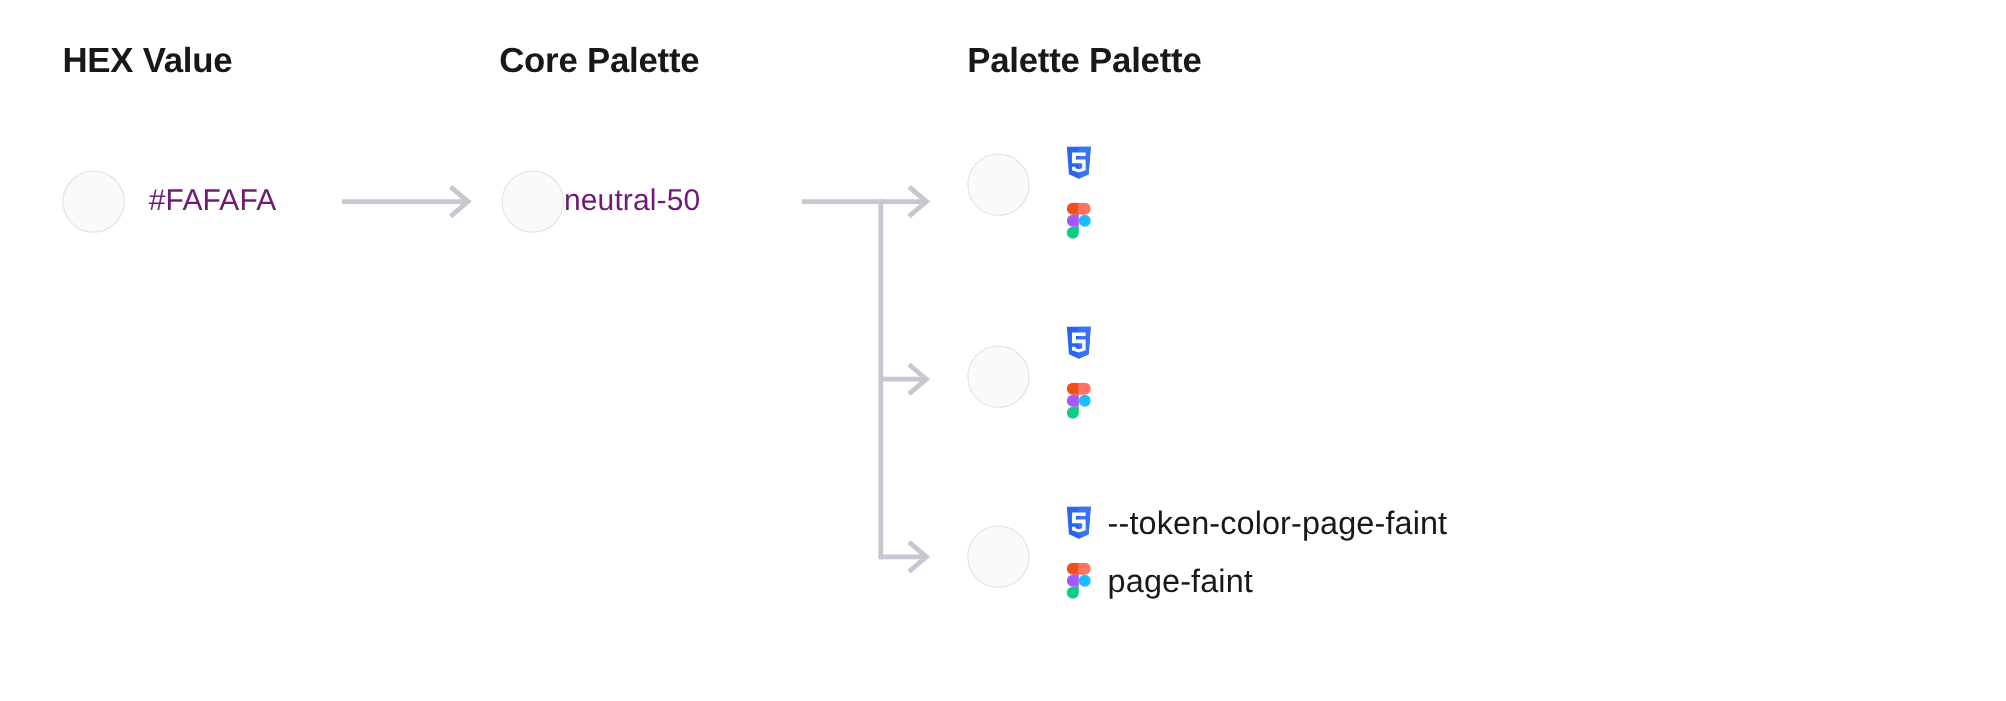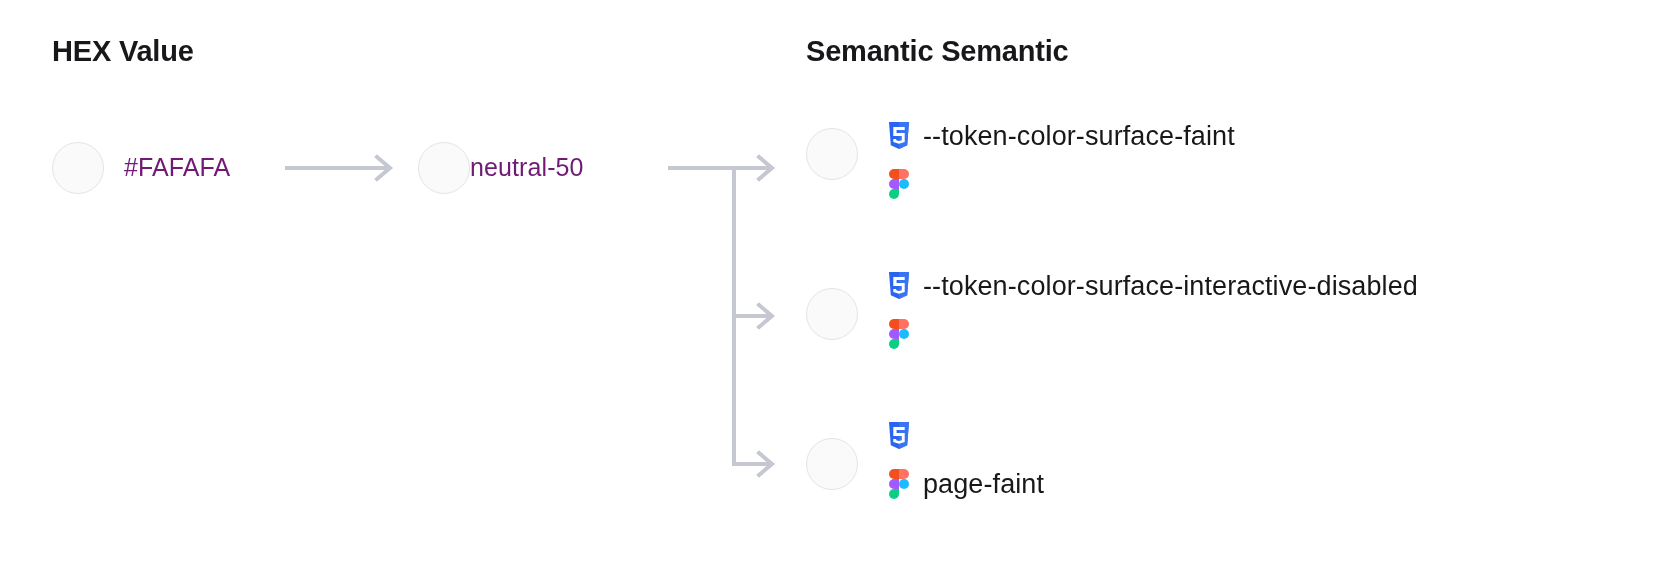--- a/index.html
+++ b/index.html
@@ -111,22 +111,23 @@
   .icon-wrap svg { display: block; }
   .figma-wrap { width: 26px; height: 30px; }
 </style>
 </head>
 <body>
 
 <div class="canvas">
 
   <div class="col-heading" id="heading-hex">HEX Value</div>
 
-
-  <div class="col-heading" id="heading-semantic">Semantic Semantic</div>
+  <div class="col-heading" id="heading-core">Core Palette</div>
+
+  <div class="col-heading" id="heading-semantic">Palette Palette</div>
 
   <div class="swatch" id="swatch-hex"></div>
 
   <div class="value-label" id="label-hex">#FAFAFA</div>
 
   <svg class="arrow-straight" viewBox="0 0 118 36">
     <line x1="0" y1="18" x2="103" y2="18" stroke="#C5C8D0" stroke-width="4"></line>
     <polyline points="92,7 105,18 92,29" fill="none" stroke="#C5C8D0" stroke-width="4" stroke-linecap="square" stroke-linejoin="miter"></polyline>
   </svg>
 
@@ -156,21 +157,20 @@
 
   <div class="sem-row" id="sem-row-0">
     <div class="token-line">
       <span class="icon-wrap">
         <svg width="24" height="28" viewBox="0 0 24 28">
           <path d="M2 0 H22 L20.2 23.2 L12 27 L3.8 23.2 Z" fill="#2965F1"></path>
           <path d="M12 0 H22 L20.2 23.2 L12 27 Z" fill="#3A74F3"></path>
           <path d="M6.3 5.0 H17.7 V8.0 H9.6 V11.0 H17.7 V19.9 L12 21.8 L6.3 19.9 V16.9 H9.2 V18.2 L12 19.1 L14.8 18.2 V14.0 H6.3 Z" fill="#FFFFFF"></path>
         </svg>
       </span>
-      <span class="token-text">--token-color-surface-faint</span>
     </div>
     <div class="token-line">
       <span class="icon-wrap figma-wrap">
         <svg width="20" height="30" viewBox="0 0 20 30">
           <path d="M5 0 h5 v10 h-5 a5 5 0 0 1 0 -10 z" fill="#F24E1E"></path>
           <path d="M10 0 h5 a5 5 0 0 1 0 10 h-5 z" fill="#FF7262"></path>
           <path d="M5 10 h5 v10 h-5 a5 5 0 0 1 0 -10 z" fill="#A259FF"></path>
           <circle cx="15" cy="15" r="5" fill="#1ABCFE"></circle>
           <path d="M5 20 h5 v5 a5 5 0 0 1 -5 5 a5 5 0 0 1 0 -10 z" fill="#0ACF83"></path>
         </svg>
@@ -180,21 +180,20 @@
 
   <div class="sem-row" id="sem-row-1">
     <div class="token-line">
       <span class="icon-wrap">
         <svg width="24" height="28" viewBox="0 0 24 28">
           <path d="M2 0 H22 L20.2 23.2 L12 27 L3.8 23.2 Z" fill="#2965F1"></path>
           <path d="M12 0 H22 L20.2 23.2 L12 27 Z" fill="#3A74F3"></path>
           <path d="M6.3 5.0 H17.7 V8.0 H9.6 V11.0 H17.7 V19.9 L12 21.8 L6.3 19.9 V16.9 H9.2 V18.2 L12 19.1 L14.8 18.2 V14.0 H6.3 Z" fill="#FFFFFF"></path>
         </svg>
       </span>
-      <span class="token-text">--token-color-surface-interactive-disabled</span>
     </div>
     <div class="token-line">
       <span class="icon-wrap figma-wrap">
         <svg width="20" height="30" viewBox="0 0 20 30">
           <path d="M5 0 h5 v10 h-5 a5 5 0 0 1 0 -10 z" fill="#F24E1E"></path>
           <path d="M10 0 h5 a5 5 0 0 1 0 10 h-5 z" fill="#FF7262"></path>
           <path d="M5 10 h5 v10 h-5 a5 5 0 0 1 0 -10 z" fill="#A259FF"></path>
           <circle cx="15" cy="15" r="5" fill="#1ABCFE"></circle>
           <path d="M5 20 h5 v5 a5 5 0 0 1 -5 5 a5 5 0 0 1 0 -10 z" fill="#0ACF83"></path>
         </svg>
@@ -204,20 +203,21 @@
 
   <div class="sem-row" id="sem-row-2">
     <div class="token-line">
       <span class="icon-wrap">
         <svg width="24" height="28" viewBox="0 0 24 28">
           <path d="M2 0 H22 L20.2 23.2 L12 27 L3.8 23.2 Z" fill="#2965F1"></path>
           <path d="M12 0 H22 L20.2 23.2 L12 27 Z" fill="#3A74F3"></path>
           <path d="M6.3 5.0 H17.7 V8.0 H9.6 V11.0 H17.7 V19.9 L12 21.8 L6.3 19.9 V16.9 H9.2 V18.2 L12 19.1 L14.8 18.2 V14.0 H6.3 Z" fill="#FFFFFF"></path>
         </svg>
       </span>
+      <span class="token-text">--token-color-page-faint</span>
     </div>
     <div class="token-line">
       <span class="icon-wrap figma-wrap">
         <svg width="20" height="30" viewBox="0 0 20 30">
           <path d="M5 0 h5 v10 h-5 a5 5 0 0 1 0 -10 z" fill="#F24E1E"></path>
           <path d="M10 0 h5 a5 5 0 0 1 0 10 h-5 z" fill="#FF7262"></path>
           <path d="M5 10 h5 v10 h-5 a5 5 0 0 1 0 -10 z" fill="#A259FF"></path>
           <circle cx="15" cy="15" r="5" fill="#1ABCFE"></circle>
           <path d="M5 20 h5 v5 a5 5 0 0 1 -5 5 a5 5 0 0 1 0 -10 z" fill="#0ACF83"></path>
         </svg>

